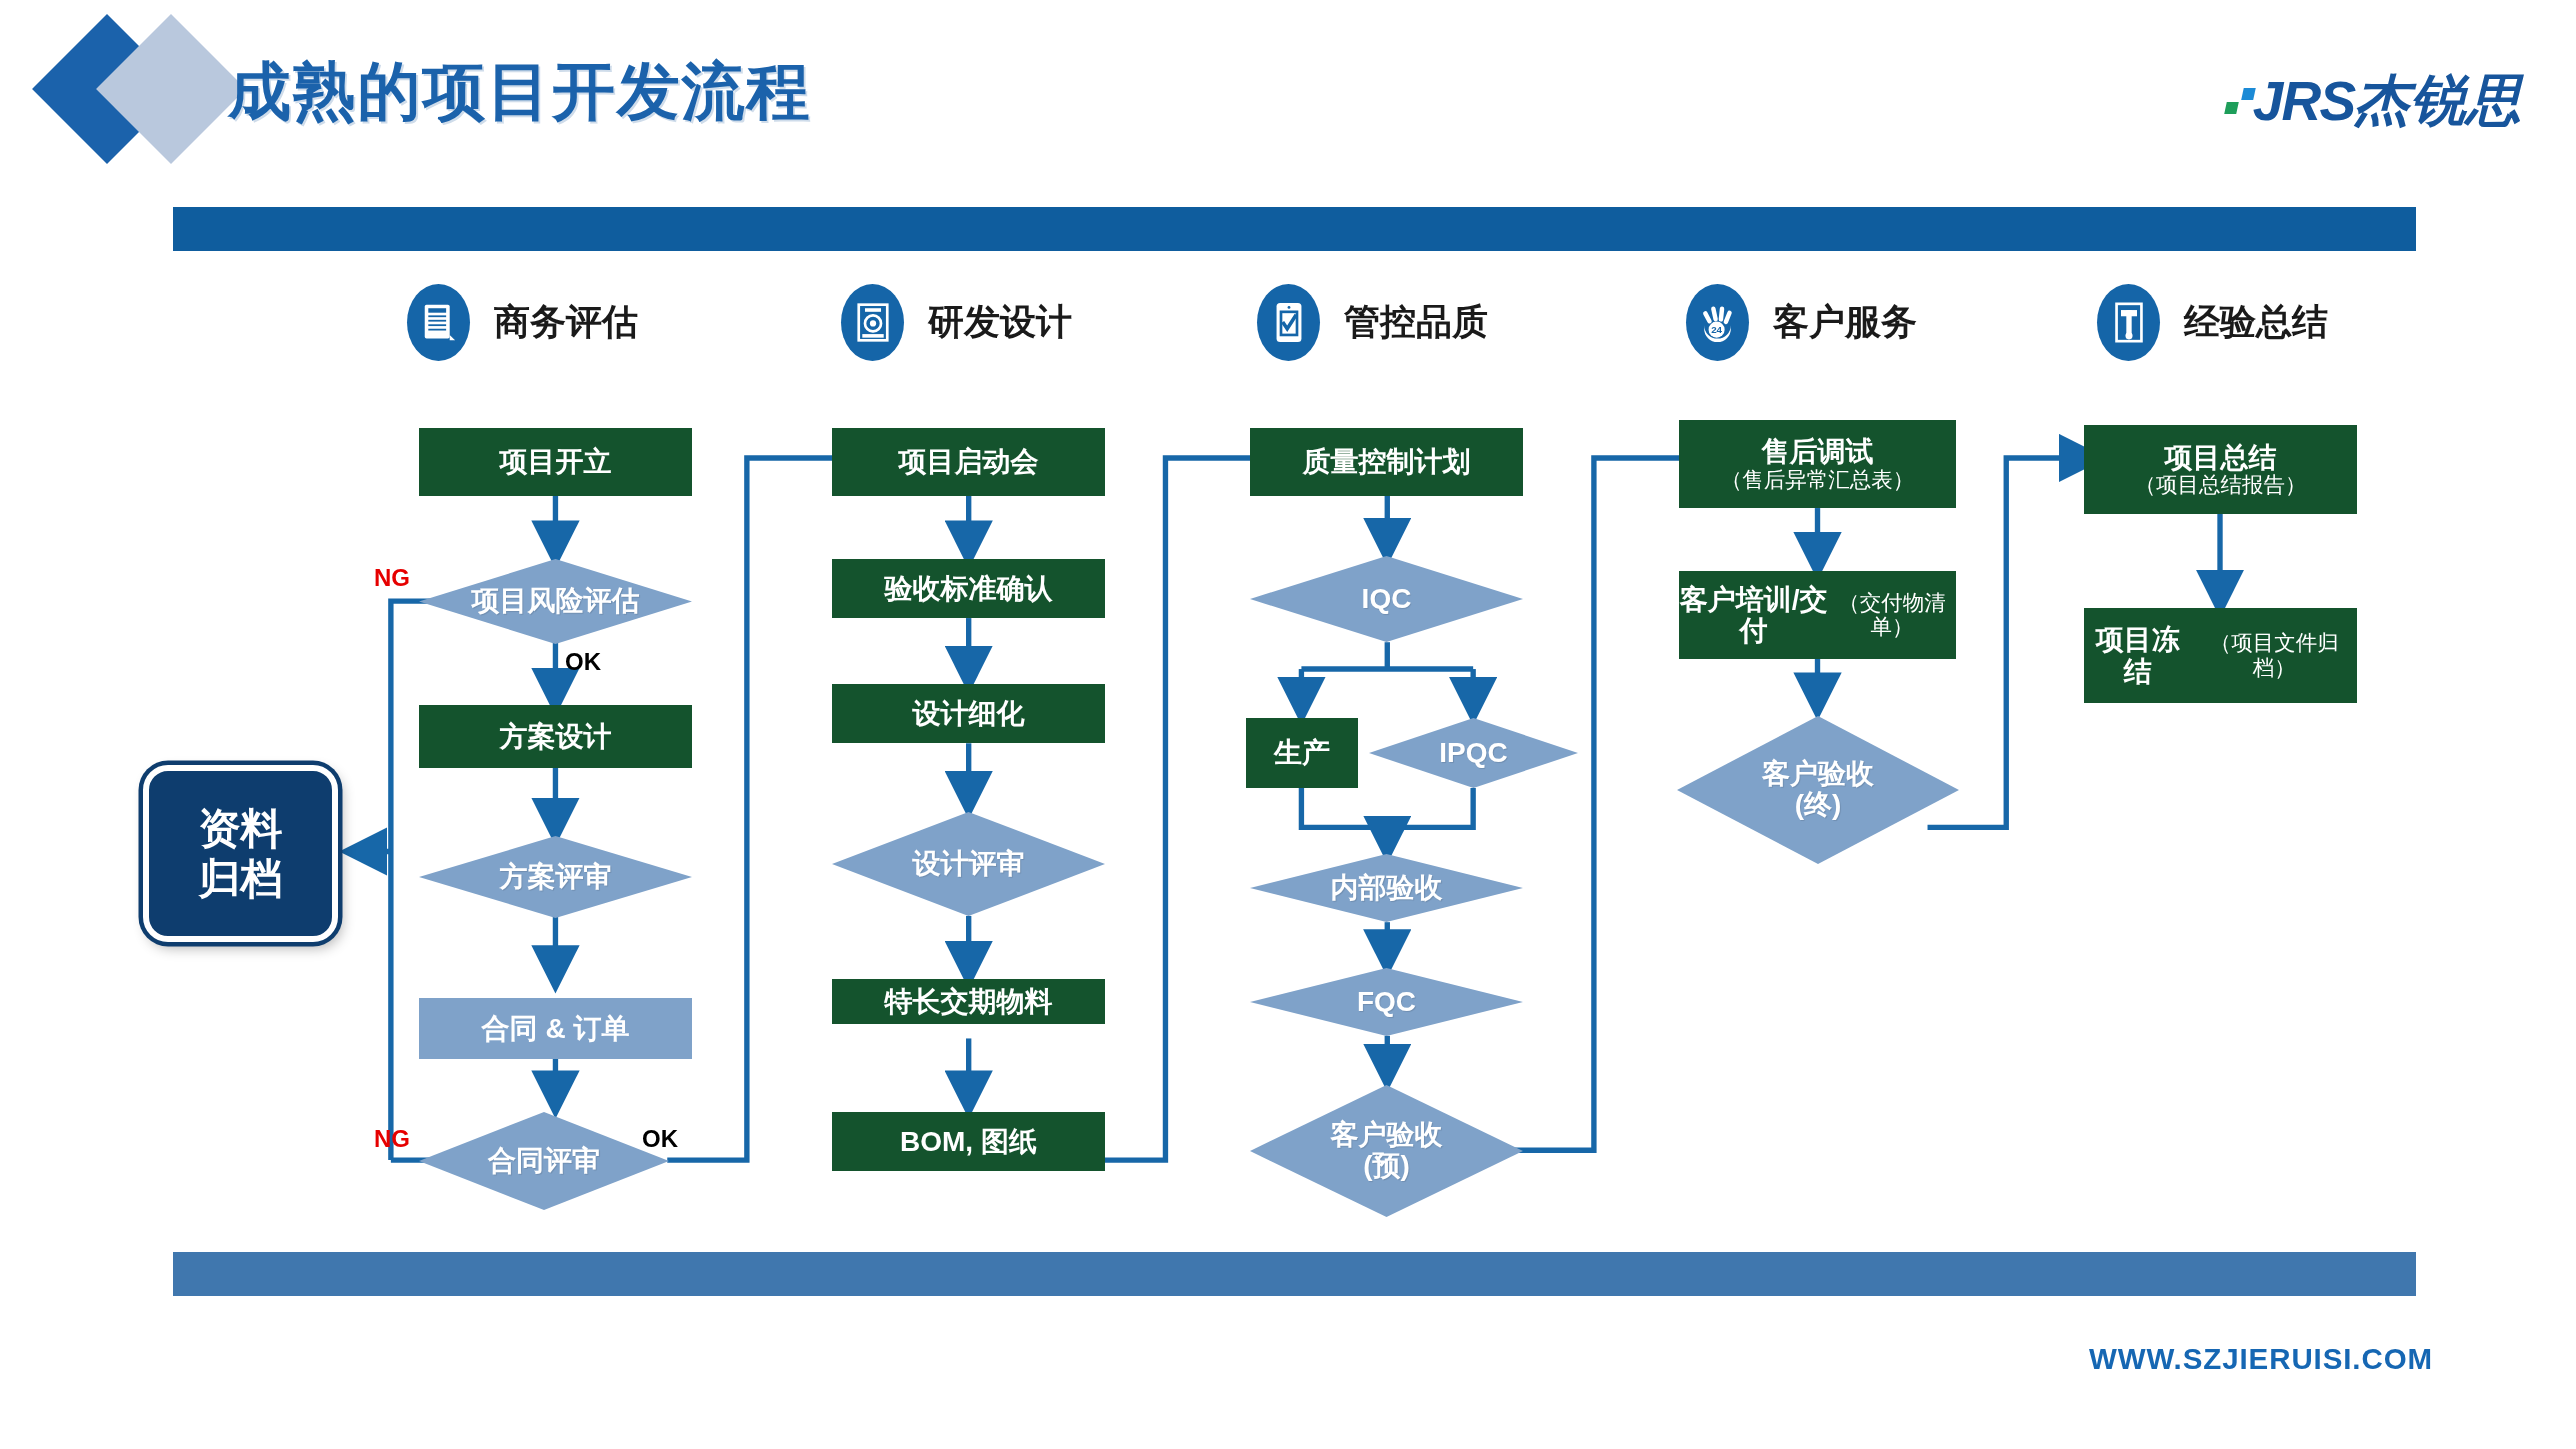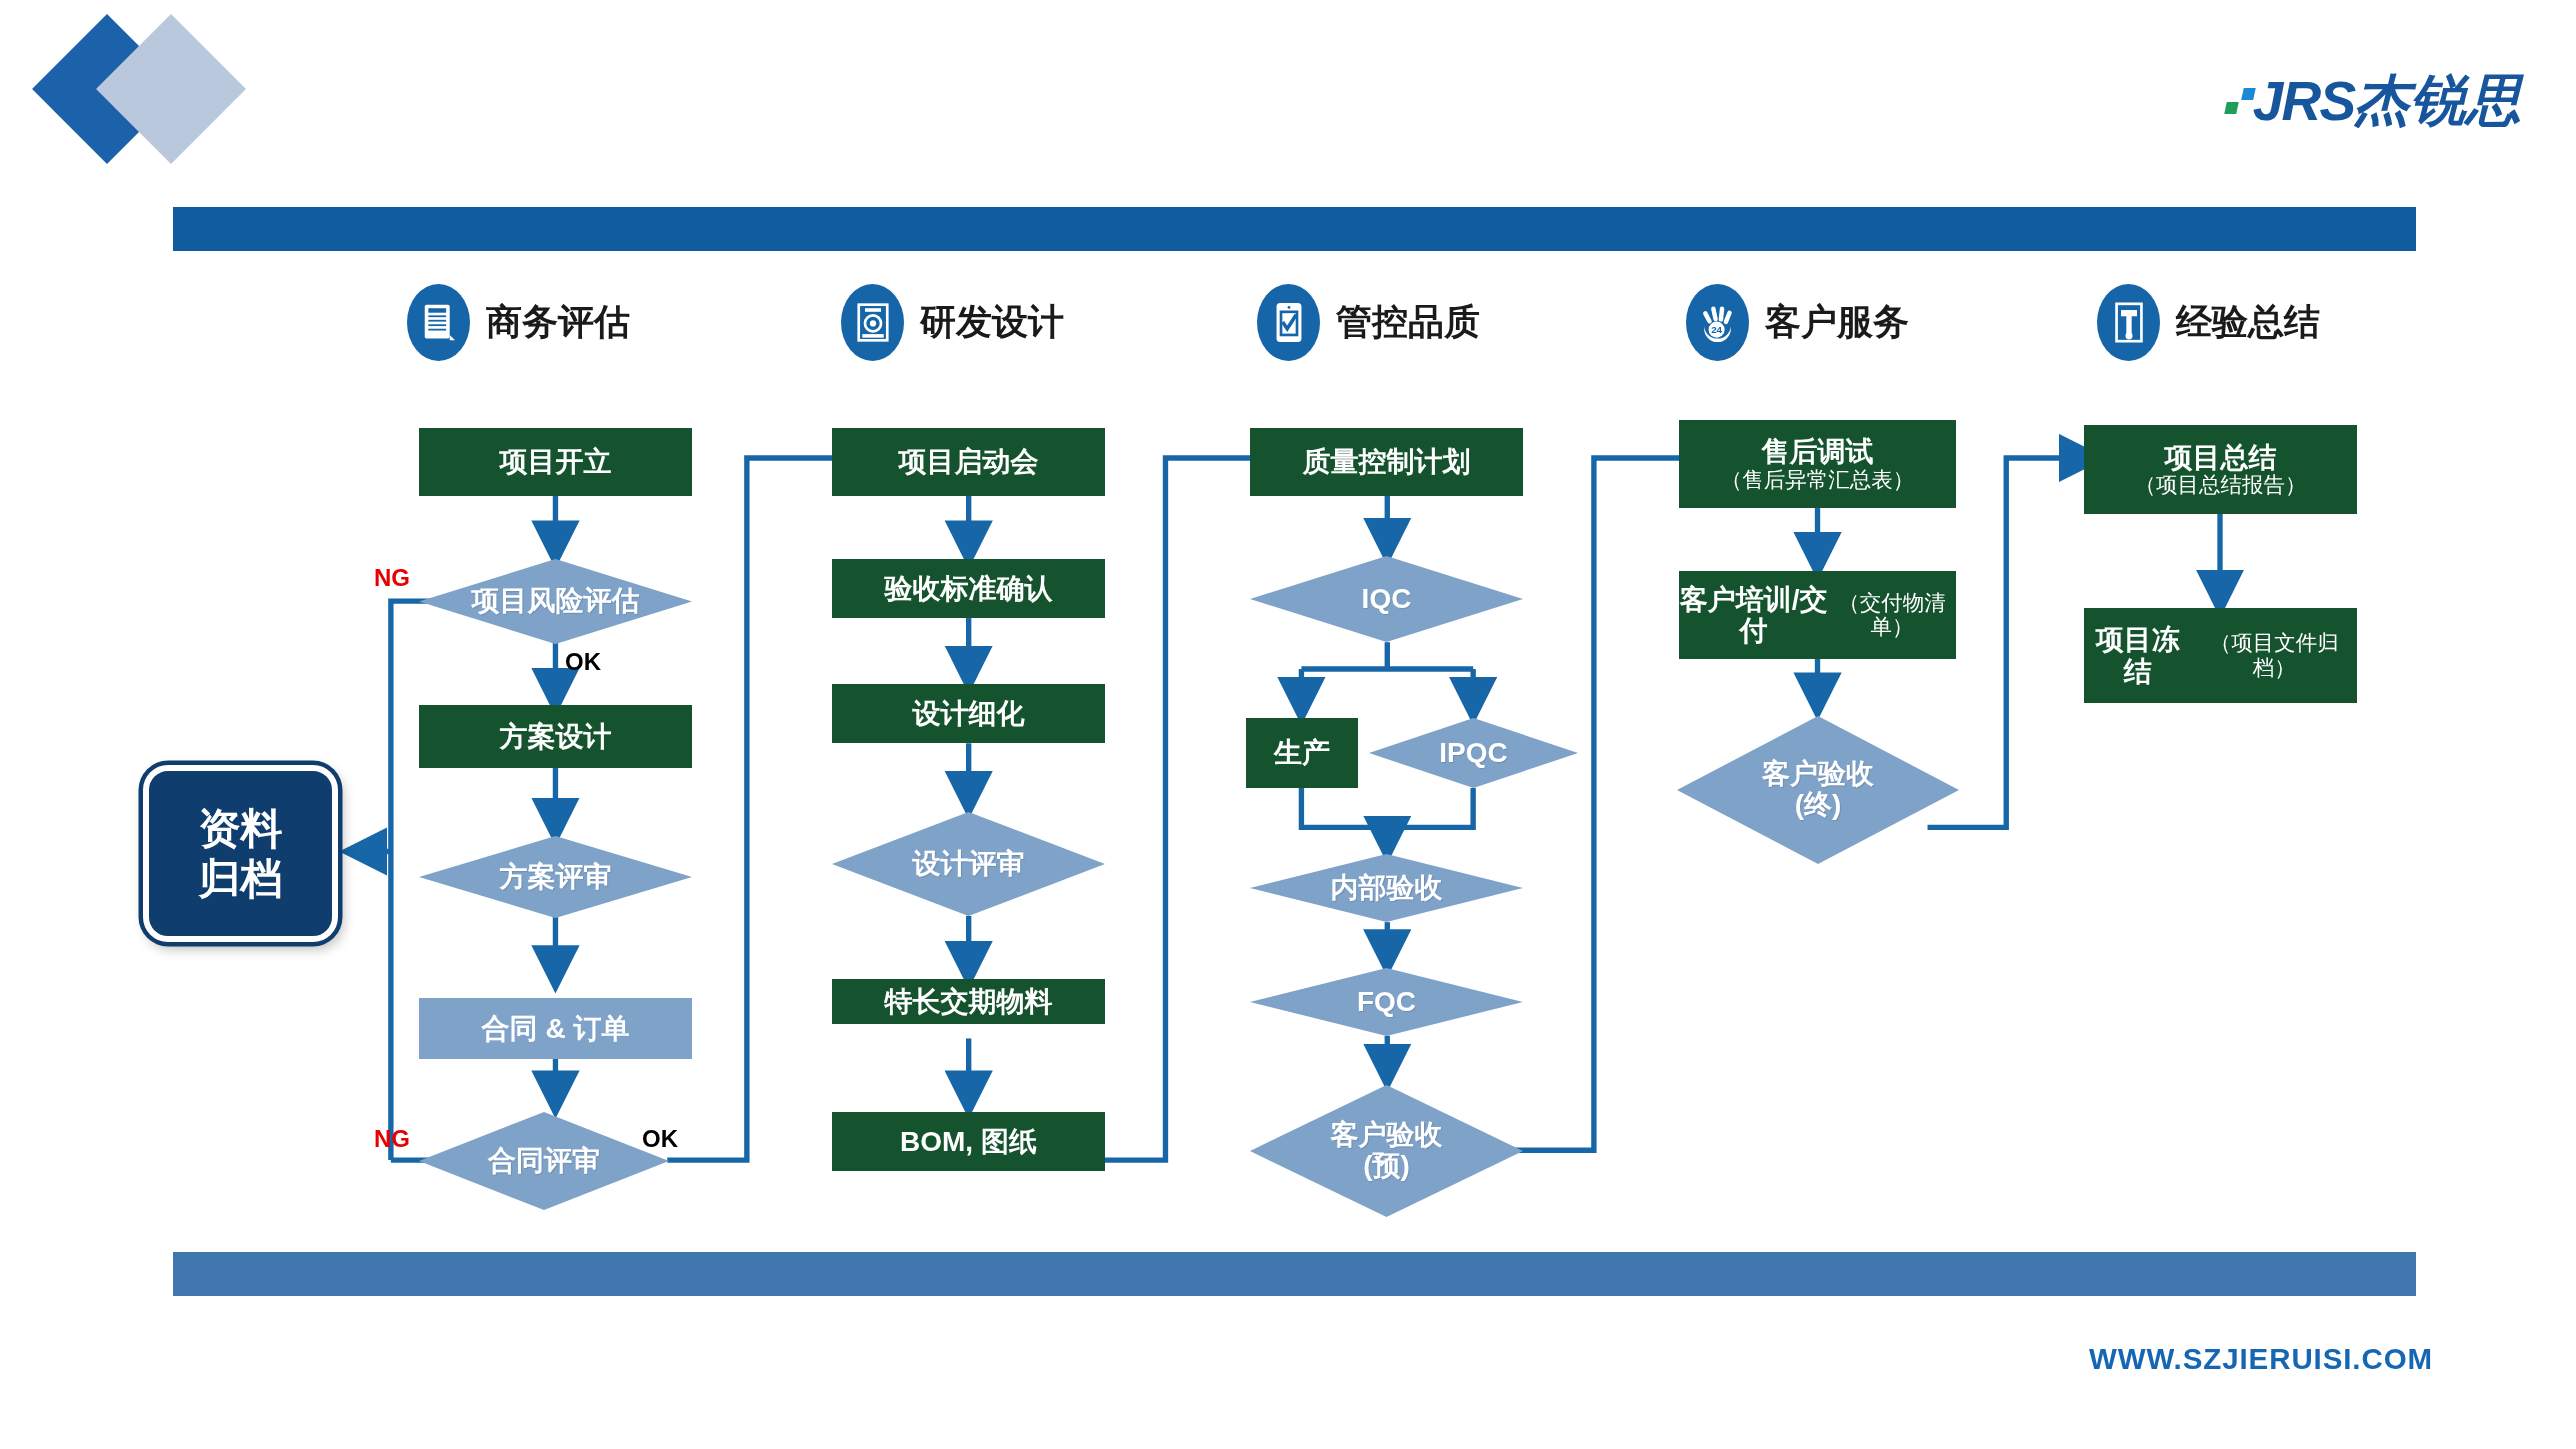--- a/index.html
+++ b/index.html
@@ -34,21 +34,21 @@
   .brand .pix i.e{background:transparent;}
   .brand .jrs{font-size:55px;font-weight:bold;font-style:italic;color:#17559c;letter-spacing:-1.8px;}
   .brand .cn{font-size:55px;font-weight:bold;font-style:italic;color:#17559c;letter-spacing:0.9px;}
 
   .bar-top{position:absolute;left:173px;top:207px;width:2243px;height:44px;background:#0f5d9e;}
   .bar-bottom{position:absolute;left:173px;top:1252px;width:2243px;height:44px;background:#4077ae;}
 
   .site-url{position:absolute;right:143px;top:1342px;font-size:29.5px;font-weight:bold;color:#1667b3;letter-spacing:0.9px;}
 
   
-  .colhead{position:absolute;display:flex;align-items:center;gap:16px;justify-content:flex-end;}
+  .colhead{position:absolute;display:flex;align-items:center;gap:24px;justify-content:flex-end;}
   .colhead .bubble{
     width:63px;height:77px;border-radius:50%;
     background:#1565a8;display:flex;align-items:center;justify-content:center;
     flex:0 0 auto;
   }
   .colhead .bubble svg{display:block;}
   .colhead .htxt{font-size:36px;font-weight:bold;color:#1a1a1a;white-space:nowrap;}
 
   
   .node{position:absolute;display:flex;align-items:center;justify-content:center;
@@ -84,20 +84,21 @@
 </head>
 <body>
 
 <div class="stage">
 
   <div class="diamond-logo">
     <span class="d1"></span>
     <span class="d2"></span>
   </div>
 
+  <div class="page-title">成熟的项目开发流程</div>
 
   <div class="brand">
     <span class="pix">
       <i class="e"></i>
         <i class="b"></i>
         <i class="g"></i>
         <i class="e"></i>
     </span>
     <span class="jrs">JRS</span>
     <span class="cn">杰锐思</span>

